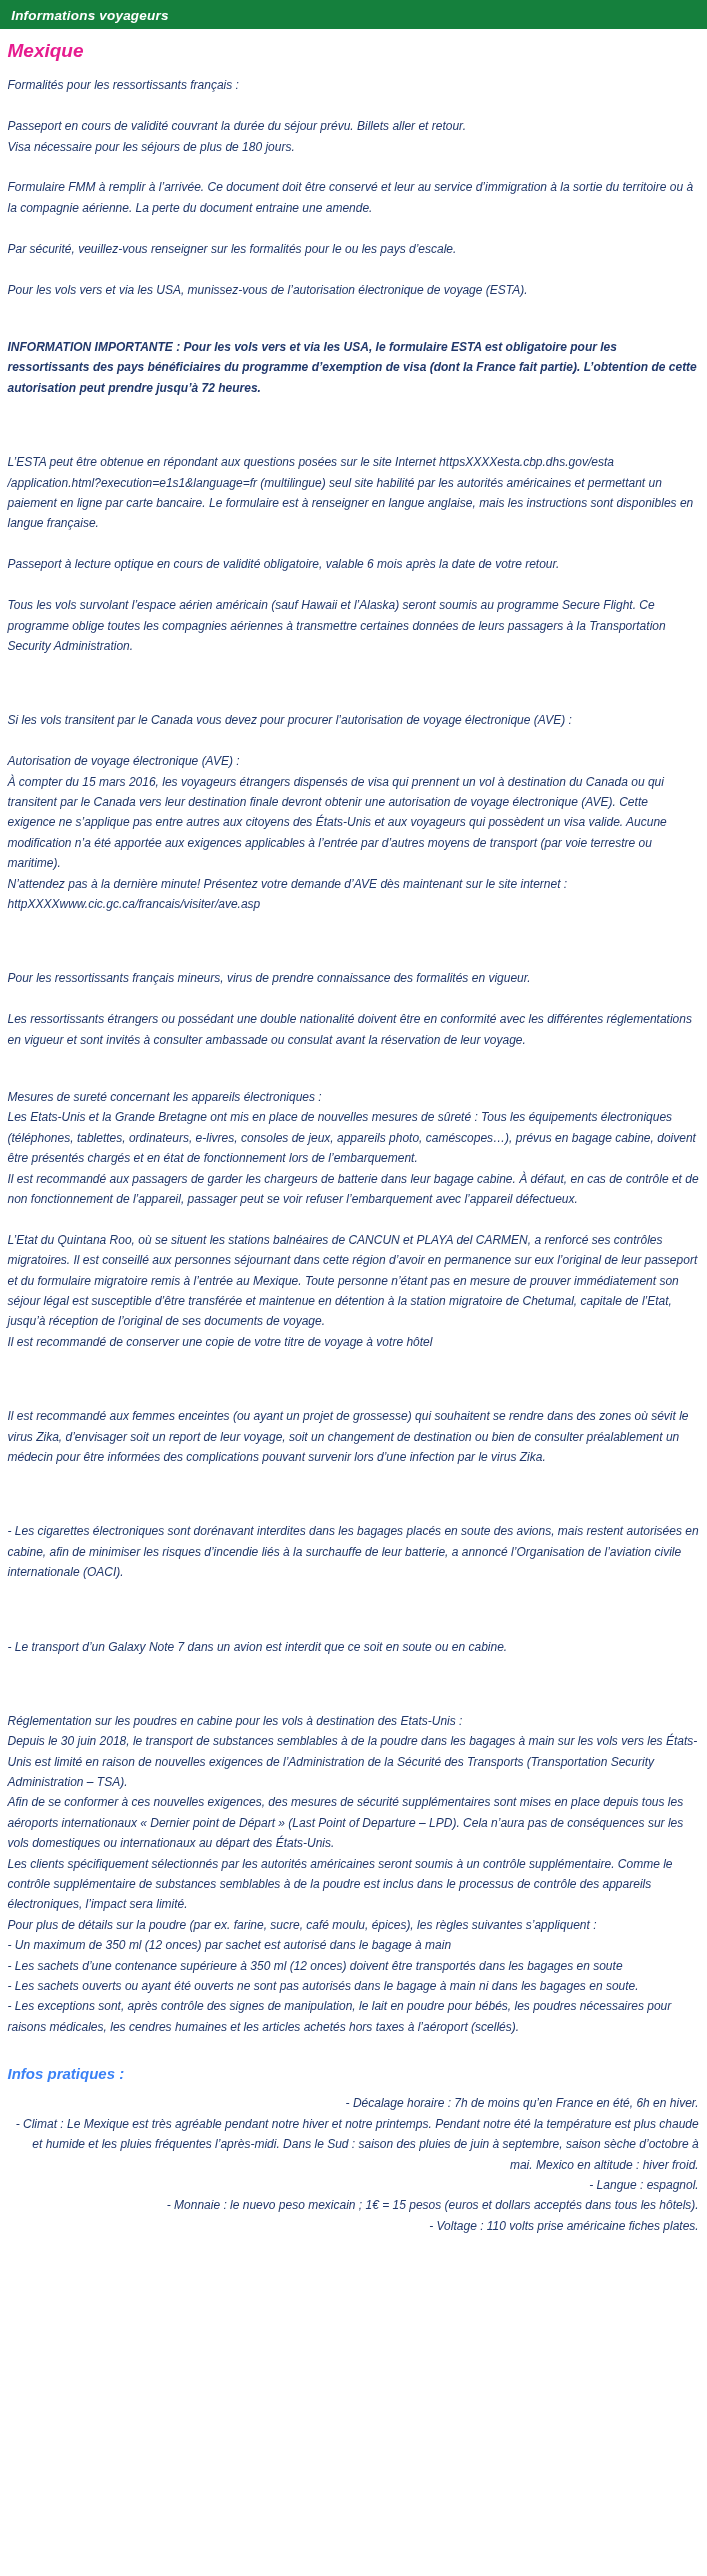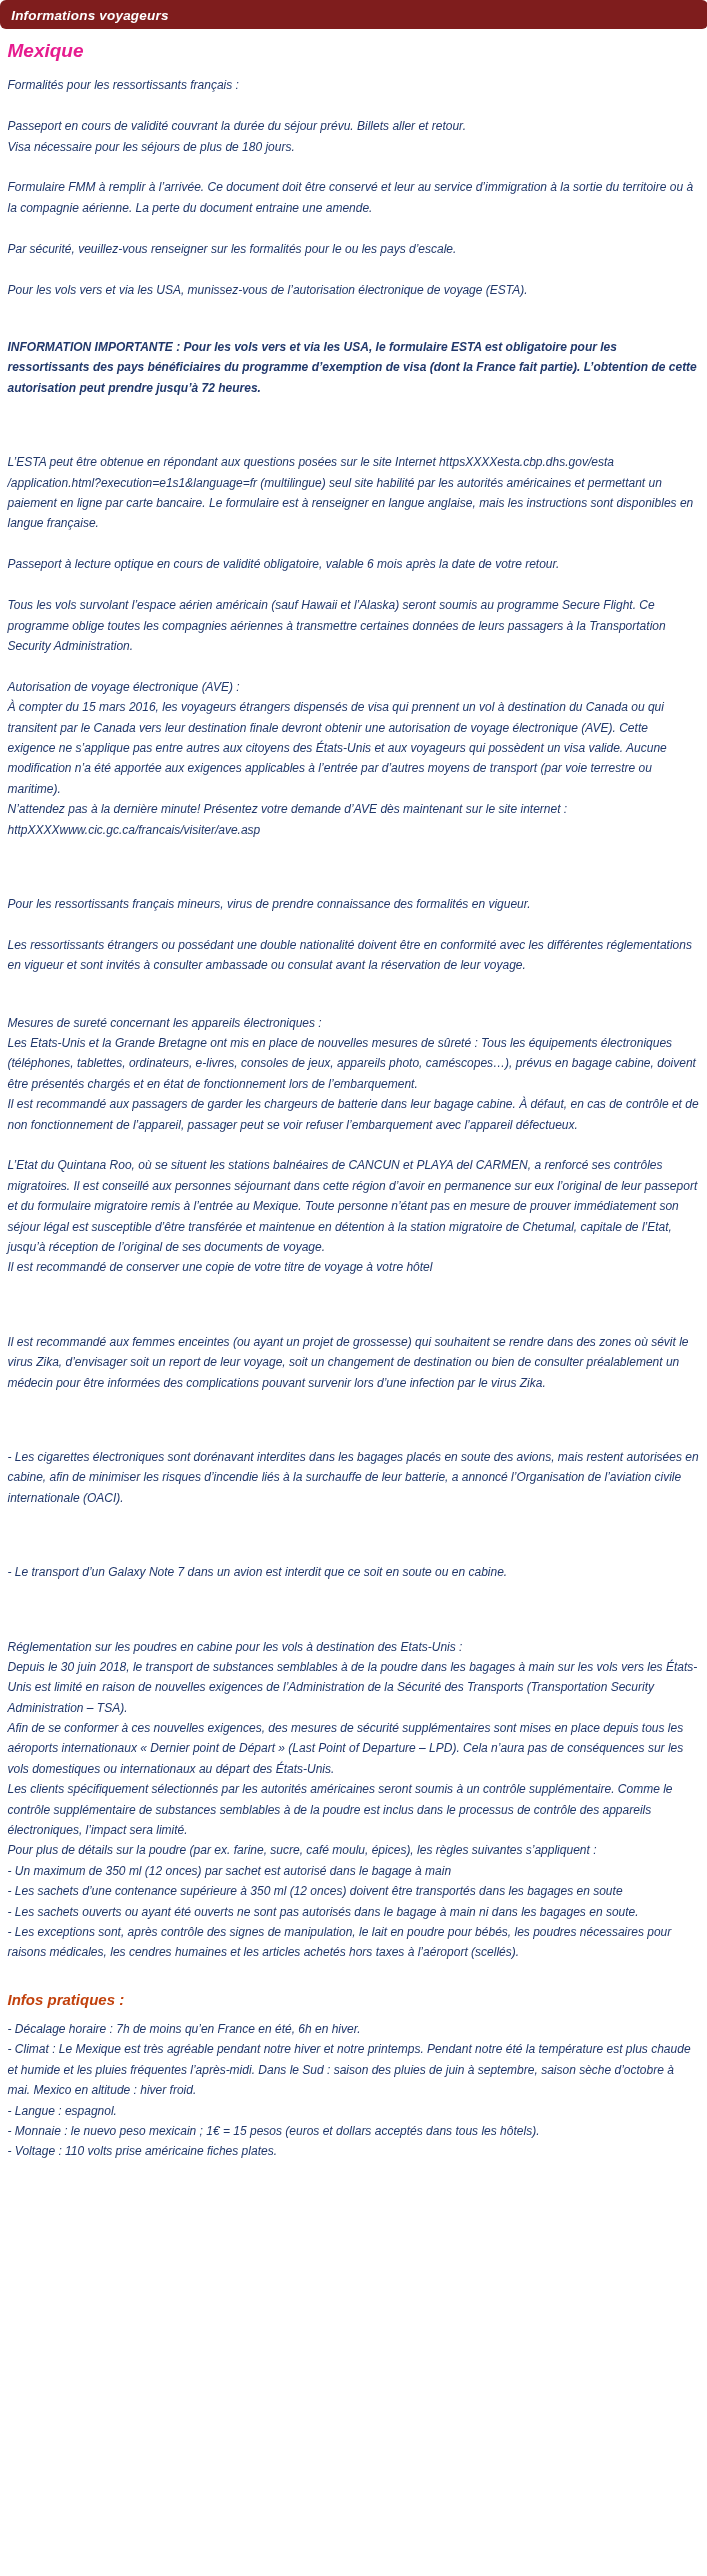--- a/index.html
+++ b/index.html
@@ -7,23 +7,22 @@
     padding: 0;
     background: #ffffff;
   }
   body {
     width: 708px;
     font-family: "Liberation Sans", "DejaVu Sans", sans-serif;
     font-style: italic;
     color: #21386b;
   }
   .header-bar {
-    background: #7f1d1d;
+    background: #15803d;
     padding: 5.6px 11.2px 6.5px 11.2px;
-    border-radius: 6px;
   }
   .header-title {
     color: #ffffff;
     font-weight: 700;
     font-size: 13.5px;
     letter-spacing: 0.2px;
   }
   .content {
     padding: 1.9px 9.3px 39px 7.5px;
   }
@@ -41,27 +40,28 @@
   }
   .para.first {
     margin-top: 13px;
   }
   .para.bold {
     font-weight: 700;
   }
   .gap-md { margin-top: 37px; }
   .gap-lg { margin-top: 54px; }
   .infos-heading {
-    color: #c2410c;
+    color: #3b82f6;
     font-weight: 700;
     font-size: 15px;
     margin: 28px 0 0 0;
   }
   .infos-body {
     margin-top: 11.2px;
+    text-align: right;
   }
 </style>
 </head>
 <body>
 
 <header class="header-bar">
   <span class="header-title">Informations voyageurs</span>
 </header>
 
 <main class="content">
@@ -70,20 +70,21 @@
   <p class="para first">Formalités pour les ressortissants français :</p>
   <p class="para">Passeport en cours de validité couvrant la durée du séjour prévu. Billets aller et retour.
 Visa nécessaire pour les séjours de plus de 180 jours.</p>
   <p class="para">Formulaire FMM à remplir à l’arrivée. Ce document doit être conservé et leur au service d’immigration à la sortie du territoire ou à la compagnie aérienne. La perte du document entraine une amende.</p>
   <p class="para">Par sécurité, veuillez-vous renseigner sur les formalités pour le ou les pays d’escale.</p>
   <p class="para">Pour les vols vers et via les USA, munissez-vous de l’autorisation électronique de voyage (ESTA).</p>
   <p class="para bold gap-md">INFORMATION IMPORTANTE : Pour les vols vers et via les USA, le formulaire ESTA est obligatoire pour les ressortissants des pays bénéficiaires du programme d’exemption de visa (dont la France fait partie). L’obtention de cette autorisation peut prendre jusqu’à 72 heures.</p>
   <p class="para gap-lg">L’ESTA peut être obtenue en répondant aux questions posées sur le site Internet httpsXXXXesta.cbp.dhs.gov/esta /application.html?execution=e1s1&amp;language=fr (multilingue) seul site habilité par les autorités américaines et permettant un paiement en ligne par carte bancaire. Le formulaire est à renseigner en langue anglaise, mais les instructions sont disponibles en langue française.</p>
   <p class="para">Passeport à lecture optique en cours de validité obligatoire, valable 6 mois après la date de votre retour.</p>
   <p class="para">Tous les vols survolant l’espace aérien américain (sauf Hawaii et l’Alaska) seront soumis au programme Secure Flight. Ce programme oblige toutes les compagnies aériennes à transmettre certaines données de leurs passagers à la Transportation Security Administration.</p>
+  <p class="para gap-lg">Si les vols transitent par le Canada vous devez pour procurer l’autorisation de voyage électronique (AVE) :</p>
   <p class="para">Autorisation de voyage électronique (AVE) :
 À compter du 15 mars 2016, les voyageurs étrangers dispensés de visa qui prennent un vol à destination du Canada ou qui transitent par le Canada vers leur destination finale devront obtenir une autorisation de voyage électronique (AVE). Cette exigence ne s’applique pas entre autres aux citoyens des États-Unis et aux voyageurs qui possèdent un visa valide. Aucune modification n’a été apportée aux exigences applicables à l’entrée par d’autres moyens de transport (par voie terrestre ou maritime).
 N’attendez pas à la dernière minute! Présentez votre demande d’AVE dès maintenant sur le site internet :
 httpXXXXwww.cic.gc.ca/francais/visiter/ave.asp</p>
   <p class="para gap-lg">Pour les ressortissants français mineurs, virus de prendre connaissance des formalités en vigueur.</p>
   <p class="para">Les ressortissants étrangers ou possédant une double nationalité doivent être en conformité avec les différentes réglementations en vigueur et sont invités à consulter ambassade ou consulat avant la réservation de leur voyage.</p>
   <p class="para gap-md">Mesures de sureté concernant les appareils électroniques :
 Les Etats-Unis et la Grande Bretagne ont mis en place de nouvelles mesures de sûreté : Tous les équipements électroniques (téléphones, tablettes, ordinateurs, e-livres, consoles de jeux, appareils photo, caméscopes…), prévus en bagage cabine, doivent être présentés chargés et en état de fonctionnement lors de l’embarquement.
 Il est recommandé aux passagers de garder les chargeurs de batterie dans leur bagage cabine. À défaut, en cas de contrôle et de non fonctionnement de l’appareil, passager peut se voir refuser l’embarquement avec l’appareil défectueux.</p>
   <p class="para">L’Etat du Quintana Roo, où se situent les stations balnéaires de CANCUN et PLAYA del CARMEN, a renforcé ses contrôles migratoires. Il est conseillé aux personnes séjournant dans cette région d’avoir en permanence sur eux l’original de leur passeport et du formulaire migratoire remis à l’entrée au Mexique. Toute personne n’étant pas en mesure de prouver immédiatement son séjour légal est susceptible d’être transférée et maintenue en détention à la station migratoire de Chetumal, capitale de l’Etat, jusqu’à réception de l’original de ses documents de voyage.

